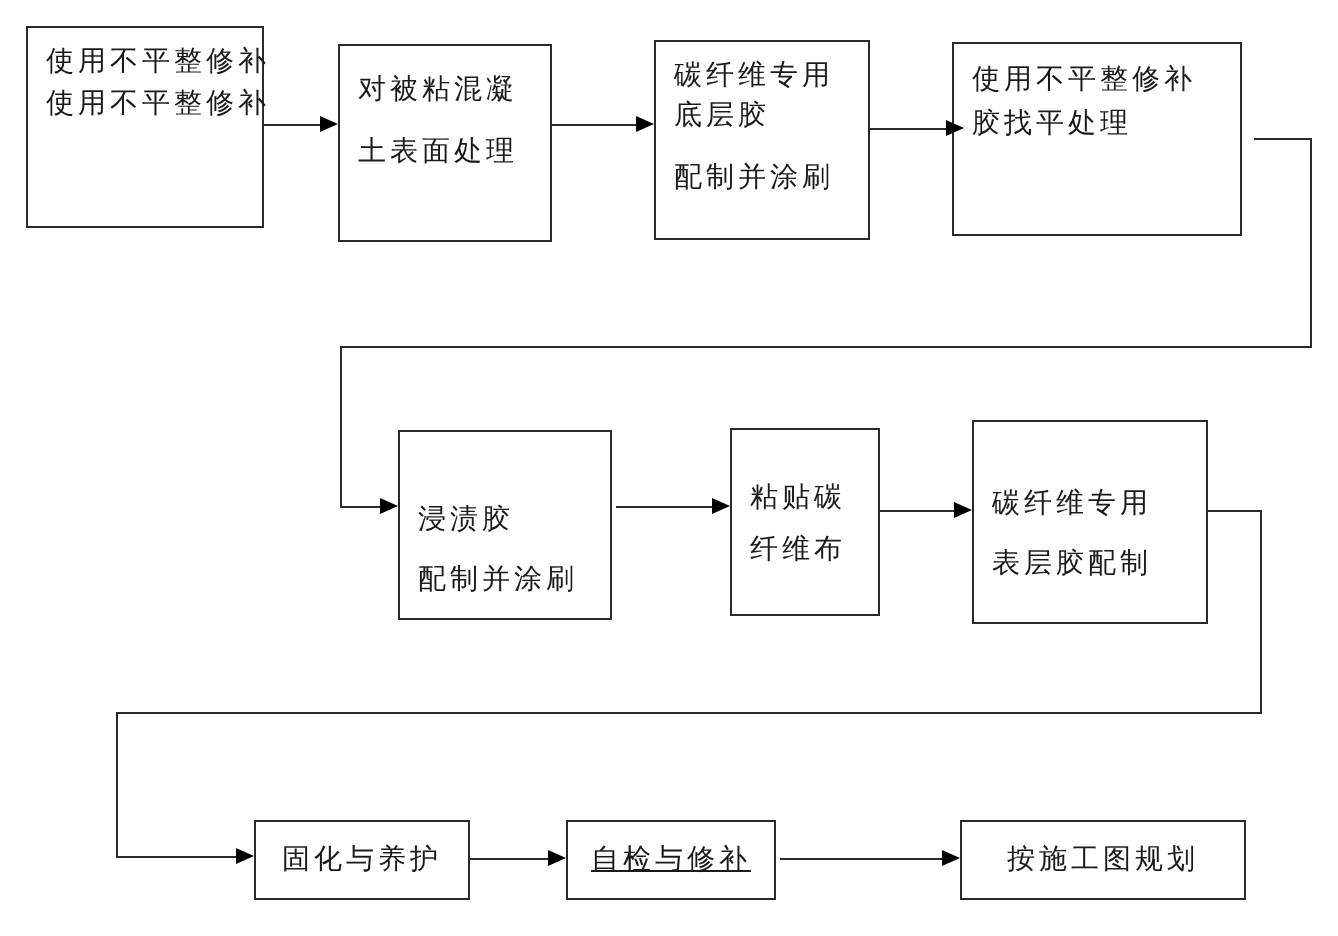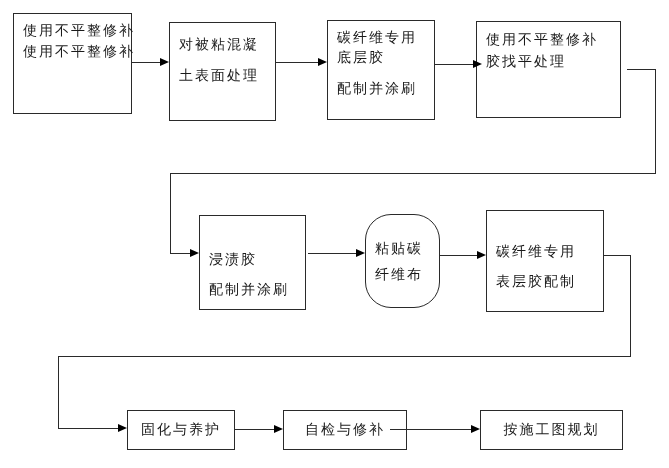--- a/index.html
+++ b/index.html
@@ -13,25 +13,25 @@
   }
   .box .ln{display:block;white-space:nowrap;}
   
   .b1{left:13px;top:13px;width:119px;height:101px;padding:6px 0 0 9px;line-height:21px;}
   .b2{left:169px;top:22px;width:107px;height:99px;padding:6px 0 0 9px;line-height:31px;}
   .b3{left:327px;top:20px;width:108px;height:100px;padding:6px 0 0 9px;line-height:20px;}
   .b3 .ln3{margin-top:11px;}
   .b4{left:476px;top:21px;width:145px;height:97px;padding:6px 0 0 9px;line-height:22px;}
   
   .b5{left:199px;top:215px;width:107px;height:95px;padding:28px 0 0 9px;line-height:30px;}
-  .b6{left:365px;top:214px;width:75px;height:94px;padding:20px 0 0 9px;line-height:26px;border-radius:26px;}
+  .b6{left:365px;top:214px;width:75px;height:94px;padding:20px 0 0 9px;line-height:26px;}
   .b7{left:486px;top:210px;width:118px;height:102px;padding:25px 0 0 9px;line-height:30px;}
   
   .b8{left:127px;top:410px;width:108px;height:40px;}
-  .b9{left:283px;top:410px;width:124px;height:40px;}
+  .b9{left:283px;top:410px;width:105px;height:40px;text-decoration:underline;}
   .b10{left:480px;top:410px;width:143px;height:40px;}
   .ctr{display:flex;align-items:center;justify-content:center;padding:0;}
   
   .hl{position:absolute;height:1px;background:#2a2a2a;}
   .vl{position:absolute;width:1px;background:#2a2a2a;}
   
   .ah{position:absolute;width:0;height:0;
       border-top:4px solid transparent;border-bottom:4px solid transparent;
       border-left:9px solid #000000;}
 </style>

